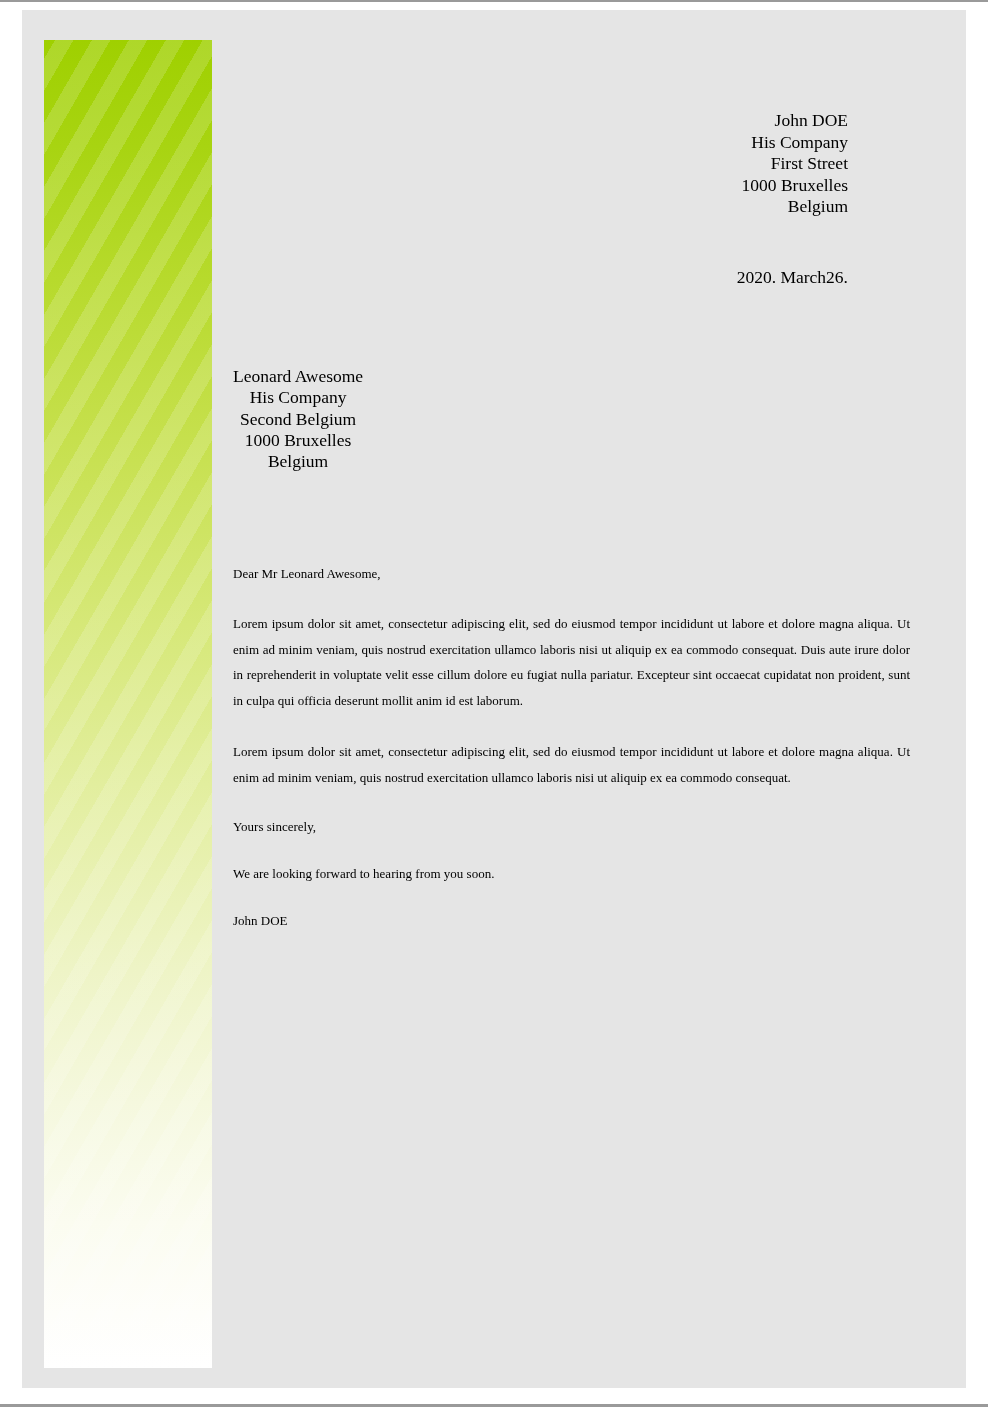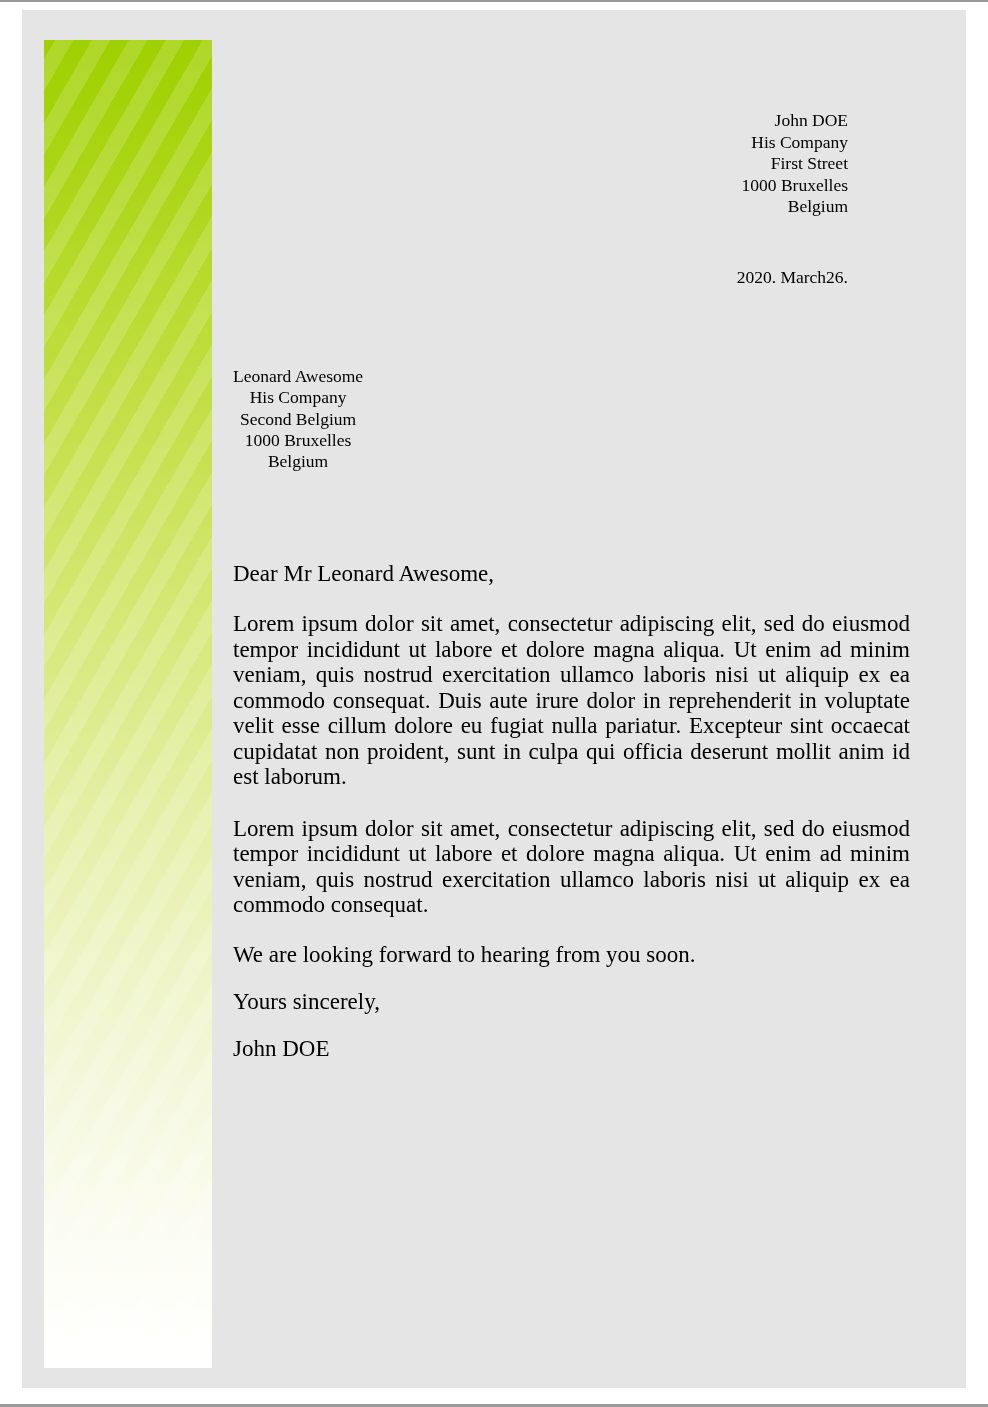--- a/index.html
+++ b/index.html
@@ -113,21 +113,21 @@
     text-align: center;
   }
   .recipient div { white-space: nowrap; }
 
   
   .body-wrap {
     position: absolute;
     left: 211px;
     top: 553px;
     width: 693px;
-    font-size: 23px;
+    font-size: 13px;
   }
   .salutation {
     margin: 0 0 26px 0;
     line-height: 22px;
   }
   .para {
     margin: 0 16px 26px 0;
     text-align: justify;
     line-height: 25.5px;
   }
@@ -167,22 +167,22 @@
       <div>His Company</div>
       <div>Second Belgium</div>
       <div>1000 Bruxelles</div>
       <div>Belgium</div>
     </div>
 
     <div class="body-wrap">
       <p class="salutation">Dear Mr Leonard Awesome,</p>
       <p class="para">Lorem ipsum dolor sit amet, consectetur adipiscing elit, sed do eiusmod tempor incididunt ut labore et dolore magna aliqua. Ut enim ad minim veniam, quis nostrud exercitation ullamco laboris nisi ut aliquip ex ea commodo consequat. Duis aute irure dolor in reprehenderit in voluptate velit esse cillum dolore eu fugiat nulla pariatur. Excepteur sint occaecat cupidatat non proident, sunt in culpa qui officia deserunt mollit anim id est laborum.</p>
       <p class="para last-short">Lorem ipsum dolor sit amet, consectetur adipiscing elit, sed do eiusmod tempor incididunt ut labore et dolore magna aliqua. Ut enim ad minim veniam, quis nostrud exercitation ullamco laboris nisi ut aliquip ex ea commodo consequat.</p>
+      <p class="closing-line">Yours sincerely,</p>
       <p class="closing-line">We are looking forward to hearing from you soon.</p>
-      <p class="closing-line">Yours sincerely,</p>
       <p class="signature">John DOE</p>
     </div>
 
   </div>
 
   <div class="edge-rule-bottom"></div>
 
 </div>
 
 </body></html>

